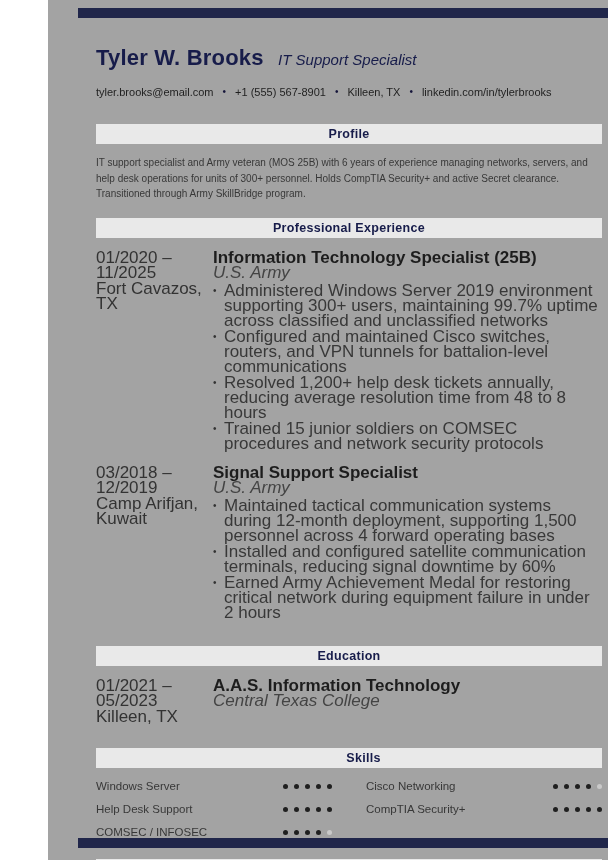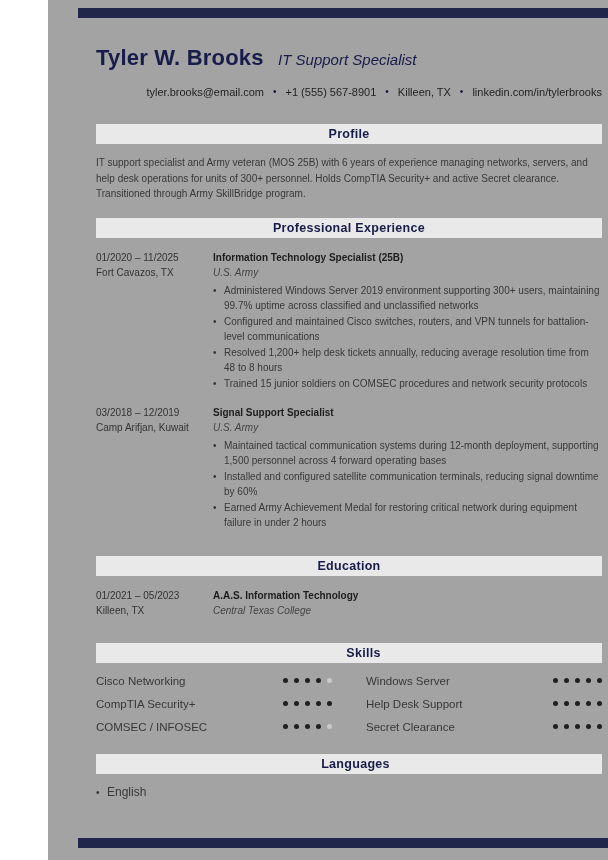--- a/index.html
+++ b/index.html
@@ -12,34 +12,34 @@
     width:602px;height:860px;position:relative;background:#a3a3a3;overflow:hidden;
     font-family:"Liberation Sans",sans-serif;color:var(--text);margin-left:48px;
   }
   .accent-bar{position:absolute;left:30px;right:30px;height:10px;background:var(--accent);}
   .accent-bar.top{top:8px;}
   .accent-bar.bottom{bottom:12px;}
   .content{padding:45px 48px 0 48px;}
   .name-line{line-height:26px;}
   .name{font-size:22px;font-weight:700;color:var(--heading-navy);letter-spacing:.2px;}
   .job-headline{font-size:15px;font-style:italic;color:var(--heading-navy);margin-left:10px;}
-  .contact-line{margin-top:11px;font-size:11px;color:#1f1f1f;line-height:15px;text-align:right;}
+  .contact-line{margin-top:11px;font-size:11px;color:#1f1f1f;line-height:15px;}
   .contact-line .sep{color:#15153a;margin:0 9px;font-size:10px;vertical-align:1px;}
   .section-bar{
     height:20px;background:var(--heading-bg);display:flex;align-items:center;justify-content:center;
     font-size:12.5px;font-weight:700;color:var(--heading-navy);letter-spacing:.3px;
   }
   .sec-profile .section-bar{margin-top:24px;}
   .sec-experience .section-bar{margin-top:16px;}
   .sec-education .section-bar{margin-top:26px;}
   .sec-skills .section-bar{margin-top:24px;padding-left:29px;}
   .sec-languages .section-bar{margin-top:20px;padding-left:13px;}
   .profile-text{margin-top:11px;font-size:10px;line-height:15.5px;color:var(--text);}
   .entries{margin-top:12px;}
-  .entry{display:grid;grid-template-columns:117px 1fr;font-size:10px;line-height:15px;}
+  .entry{display:grid;grid-template-columns:117px 1fr;font-size:17px;line-height:15px;}
   .entry + .entry{margin-top:14px;}
   .dates,.location{color:#333;line-height:15.5px;}
   .etitle{font-weight:700;color:#1d1d1d;line-height:15.5px;}
   .eorg{font-style:italic;color:#444;line-height:15.5px;}
   ul.bullets{list-style:none;margin:2px 0 0 0;padding:0;}
   li.bullet{position:relative;padding-left:11px;margin-top:1px;line-height:15px;color:var(--text);}
   li.bullet::before{content:"\2022";position:absolute;left:0;top:0;color:#333;font-size:10px;line-height:15px;}
   .skills-grid{display:grid;grid-template-columns:1fr 1fr;column-gap:34px;row-gap:9px;margin-top:11px;}
   .skill{display:flex;justify-content:space-between;align-items:center;font-size:11.5px;line-height:14px;}
   .skill-name{color:var(--text);}
@@ -120,77 +120,67 @@
               <div class="eorg">Central Texas College</div>
             </div>
           </div>
         </div>
     </section>
 
     <section class="sec sec-skills">
       <div class="section-bar">Skills</div>
       <div class="skills-grid">
           <div class="skill">
+            <span class="skill-name">Windows Server</span>
+            <span class="dots">
+              <span class="dot filled"></span>
+              <span class="dot filled"></span>
+              <span class="dot filled"></span>
+              <span class="dot filled"></span>
+              <span class="dot filled"></span>
+            </span>
+          </div>
+          <div class="skill">
             <span class="skill-name">Cisco Networking</span>
             <span class="dots">
               <span class="dot filled"></span>
               <span class="dot filled"></span>
               <span class="dot filled"></span>
               <span class="dot filled"></span>
               <span class="dot empty"></span>
             </span>
           </div>
           <div class="skill">
-            <span class="skill-name">Windows Server</span>
+            <span class="skill-name">Help Desk Support</span>
             <span class="dots">
               <span class="dot filled"></span>
               <span class="dot filled"></span>
               <span class="dot filled"></span>
               <span class="dot filled"></span>
               <span class="dot filled"></span>
             </span>
           </div>
           <div class="skill">
             <span class="skill-name">CompTIA Security+</span>
             <span class="dots">
               <span class="dot filled"></span>
               <span class="dot filled"></span>
               <span class="dot filled"></span>
               <span class="dot filled"></span>
               <span class="dot filled"></span>
             </span>
           </div>
           <div class="skill">
-            <span class="skill-name">Help Desk Support</span>
-            <span class="dots">
-              <span class="dot filled"></span>
-              <span class="dot filled"></span>
-              <span class="dot filled"></span>
-              <span class="dot filled"></span>
-              <span class="dot filled"></span>
-            </span>
-          </div>
-          <div class="skill">
             <span class="skill-name">COMSEC / INFOSEC</span>
             <span class="dots">
               <span class="dot filled"></span>
               <span class="dot filled"></span>
               <span class="dot filled"></span>
               <span class="dot filled"></span>
               <span class="dot empty"></span>
-            </span>
-          </div>
-          <div class="skill">
-            <span class="skill-name">Secret Clearance</span>
-            <span class="dots">
-              <span class="dot filled"></span>
-              <span class="dot filled"></span>
-              <span class="dot filled"></span>
-              <span class="dot filled"></span>
-              <span class="dot filled"></span>
             </span>
           </div>
         </div>
     </section>
 
     <section class="sec sec-languages">
       <div class="section-bar">Languages</div>
       <ul class="lang-list">
           <li class="bullet">English</li>
         </ul>

